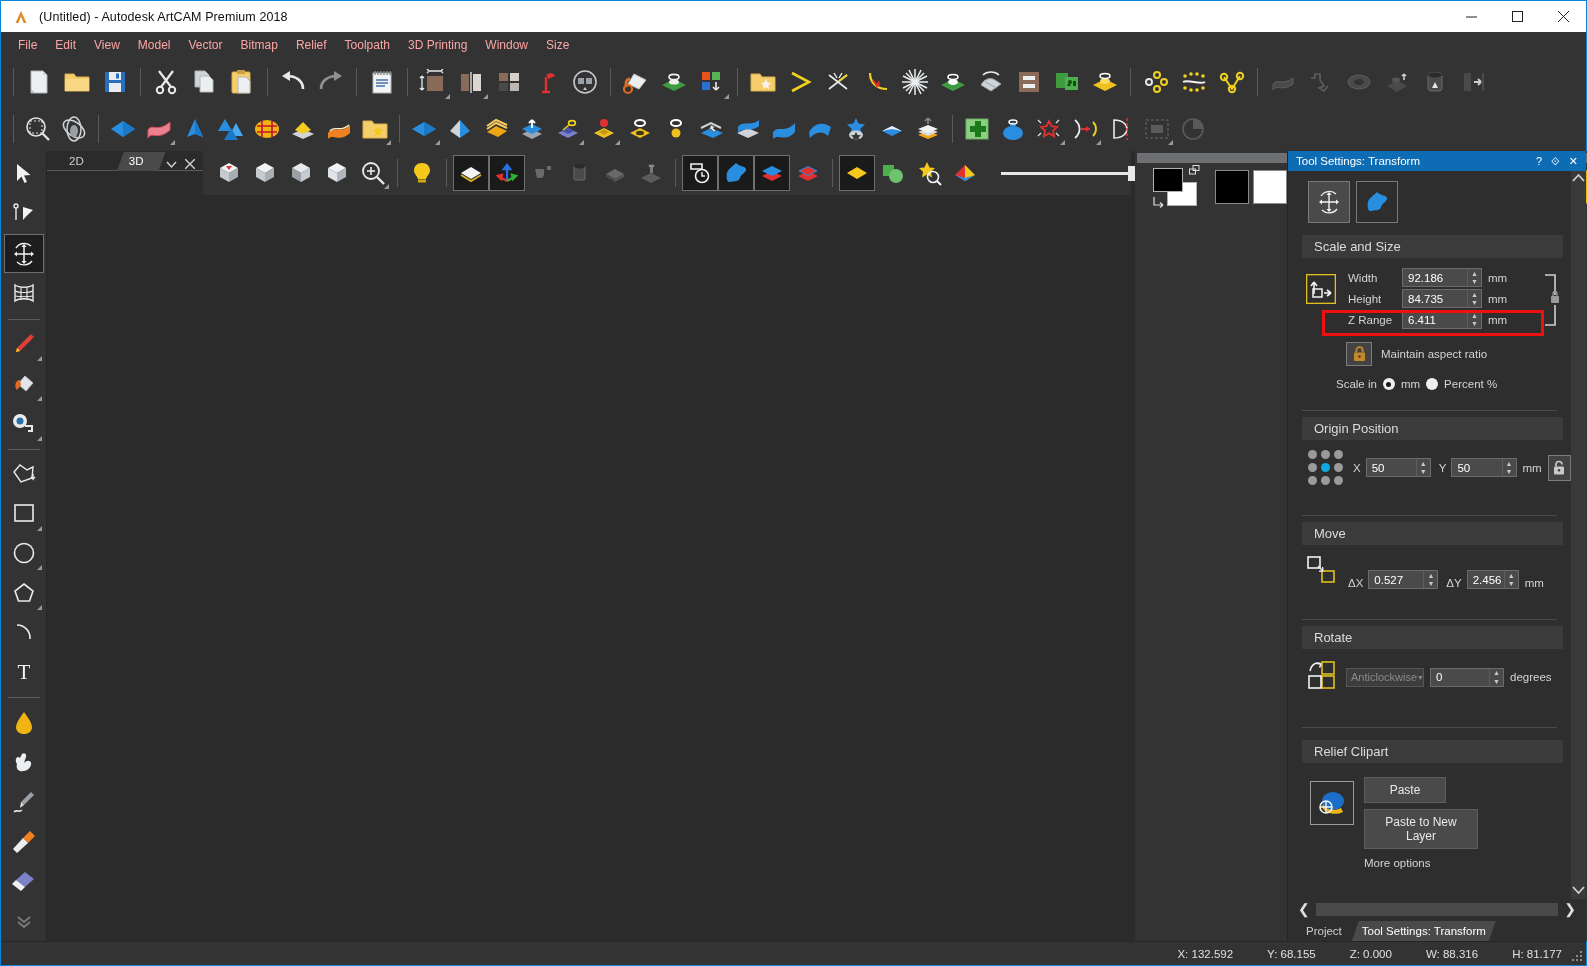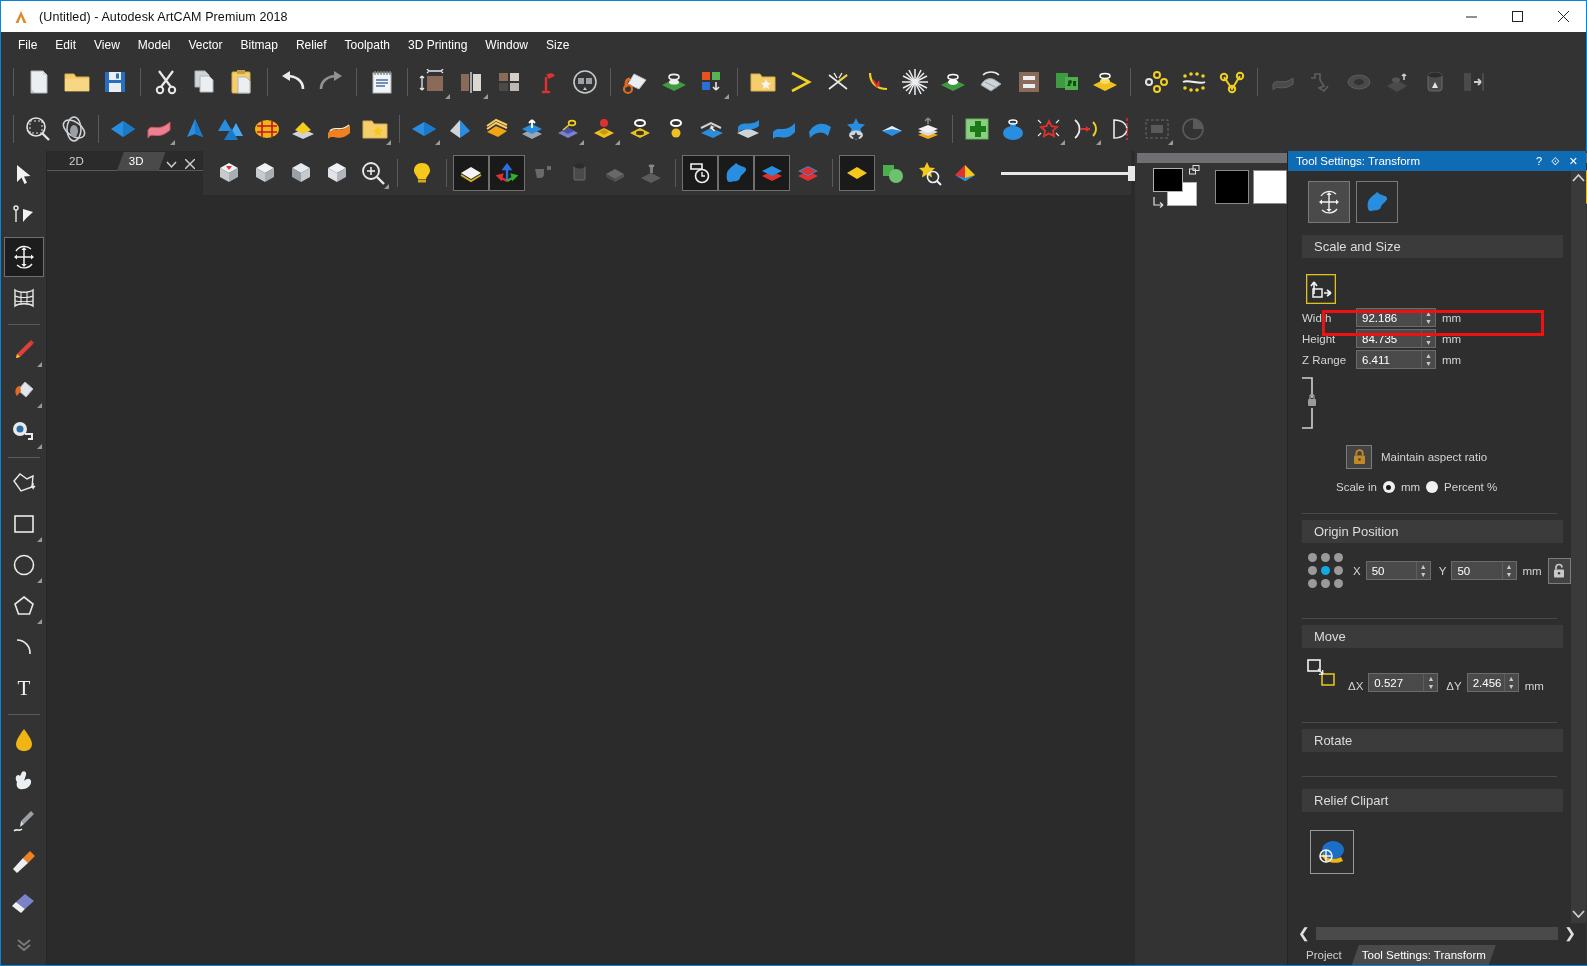--- a/index.html
+++ b/index.html
@@ -32,21 +32,21 @@
     width: 46px; height: 31px; display: flex; align-items: center;
     justify-content: center; color: #222; font-size: 13px;
   }
 
   
   .menubar {
     height: 26px; background: #333333; display: flex; align-items: center;
     padding-left: 8px; flex: 0 0 26px;
   }
   .menuitem {
-    padding: 4px 9px; color: #ffffff; font-size: 12px;
+    padding: 4px 9px; color: #fca5a5; font-size: 12px;
   }
 
   
   .toolbar {
     background: #333333; display: flex; align-items: center;
     padding-left: 6px; flex: 0 0 auto;
   }
   .toolbar.row1 { height: 48px; }
   .toolbar.row2 { height: 45px; }
   .tb-btn {
@@ -1347,21 +1347,21 @@
             </div>
             <div class="mode-btn plain">
               <svg width="28" height="26" viewBox="0 0 28 26">
                   <path d="M14 3 C18 7 23 6 24 9 C25 12 19 14 18 18 C17 22 11 21 8 22 C5 23 4 17 5 13 C6 9 10 7 14 3 Z" fill="#2a8ee0"></path>
                 </svg>
             </div>
           </div>
 
           <div class="section-hdr">Scale and Size</div>
           <div class="section-body" style="padding-bottom:2px">
-            <div style="display:flex; align-items:flex-start;flex-direction:column;">
+            <div style="display:flex; align-items:flex-start;">
               <div style="margin:6px 12px 0 4px">
                 <svg width="30" height="30" viewBox="0 0 30 30">
                   <rect x="0.5" y="0.5" width="29" height="29" fill="none" stroke="#e0c020" stroke-width="1.6"></rect>
                   <path d="M8 20 v-12 M8 8 l-3 4 M8 8 l3 4" fill="none" stroke="#f0f2f4" stroke-width="1.6"></path>
                   <rect x="7" y="15" width="9" height="8" fill="none" stroke="#f0f2f4" stroke-width="1.5"></rect>
                   <path d="M18 19 h7 M25 19 l-4 -3 M25 19 l-4 3" fill="none" stroke="#f0f2f4" stroke-width="1.6"></path>
                 </svg>
               </div>
               <div style="flex:1">
                 <div class="frow">
@@ -1503,33 +1503,62 @@
                     <i>▼</i>
                   </span>
               </div>
               <span class="unit">mm</span>
             </div>
           </div>
 
           <div class="sep-line" style="margin-top:22px"></div>
 
           <div class="section-hdr" style="margin-top:6px">Rotate</div>
+          <div class="section-body">
+            <div style="display:flex; align-items:center;">
+              <div style="margin:0 8px 0 4px">
+                <svg width="32" height="32" viewBox="0 0 32 32">
+                  <rect x="16" y="3" width="12" height="12" fill="none" stroke="#e0c020" stroke-width="1.6"></rect>
+                  <rect x="16" y="17" width="12" height="12" fill="none" stroke="#e0c020" stroke-width="1.6"></rect>
+                  <rect x="3" y="17" width="12" height="12" fill="none" stroke="#f0f2f4" stroke-width="1.6"></rect>
+                  <path d="M4 12 C6 4 11 3 15 5 M15 5 l-4 -.6 M15 5 l-1.4 3.6" fill="none" stroke="#f0f2f4" stroke-width="1.5"></path>
+                </svg>
+              </div>
+              <div class="dropdown">
+                <span>Anticlockwise</span>
+                <span class="caret">▼</span>
+              </div>
+              <div class="spin" style="width:74px; margin-left:6px">
+                <input type="text" value="0" style="">
+                <span class="btns">
+                    <i>▲</i>
+                    <i>▼</i>
+                  </span>
+              </div>
+              <span class="unit">degrees</span>
+            </div>
+          </div>
 
           <div class="sep-line" style="margin-top:24px"></div>
 
           <div class="section-hdr" style="margin-top:12px">Relief Clipart</div>
           <div class="section-body">
             <div style="display:flex; align-items:flex-start;">
               <div style="width:44px;height:44px;border:1px solid #9a9a9a;display:flex;align-items:center;justify-content:center;margin:8px 10px 0 8px">
                 <svg width="30" height="28" viewBox="0 0 30 28">
                   <ellipse cx="16" cy="12" rx="11" ry="9" fill="#1c6fc8"></ellipse>
                   <path d="M6 15 C8 20 16 23 24 19 l2 4 C18 27 7 24 5 18 Z" fill="#f0b414"></path>
                   <circle cx="9" cy="18" r="6" fill="none" stroke="#f0f2f4" stroke-width="1.6"></circle>
                   <path d="M9 12 v12 M3 18 h12" stroke="#f0f2f4" stroke-width="1.4"></path>
                 </svg>
+              </div>
+              <div style="flex:1; padding-top:4px">
+                <div class="btn" style="width:82px; margin-bottom:6px; margin-left:0">Paste</div>
+                <div class="btn" style="width:114px; margin-bottom:8px">Paste to New Layer</div>
+                <div class="flabel">More options</div>
               </div>
             </div>
           </div>
         </div>
 
         <div class="rp-scrollbar">
           <div class="arrow">
             <svg width="13" height="10" viewBox="0 0 13 10">
                 <path d="M1 8 L6.5 2 L12 8" fill="none" stroke="#cfcfcf" stroke-width="1.8"></path>
               </svg>
@@ -1549,13 +1578,32 @@
         <span class="nav-arrow">❯</span>
       </div>
 
       <div class="rp-tabs">
         <div class="rtab">Project</div>
         <div class="rtab active">Tool Settings: Transform</div>
       </div>
     </div>
   </div>
 
+  <div class="statusbar">
+    <div class="coords">
+      <span>X: 132.592</span>
+      <span>Y: 68.155</span>
+      <span>Z: 0.000</span>
+      <span>W: 88.316</span>
+      <span>H: 81.177</span>
+    </div>
+    <svg class="grip" viewBox="0 0 12 12">
+      <g fill="#8a8a8a">
+          <rect x="9" y="9" width="2" height="2"></rect>
+          <rect x="5" y="9" width="2" height="2"></rect>
+          <rect x="9" y="5" width="2" height="2"></rect>
+          <rect x="1" y="9" width="2" height="2"></rect>
+          <rect x="5" y="5" width="2" height="2"></rect>
+          <rect x="9" y="1" width="2" height="2"></rect>
+        </g>
+    </svg>
+  </div>
 </div>
 
 </body></html>

